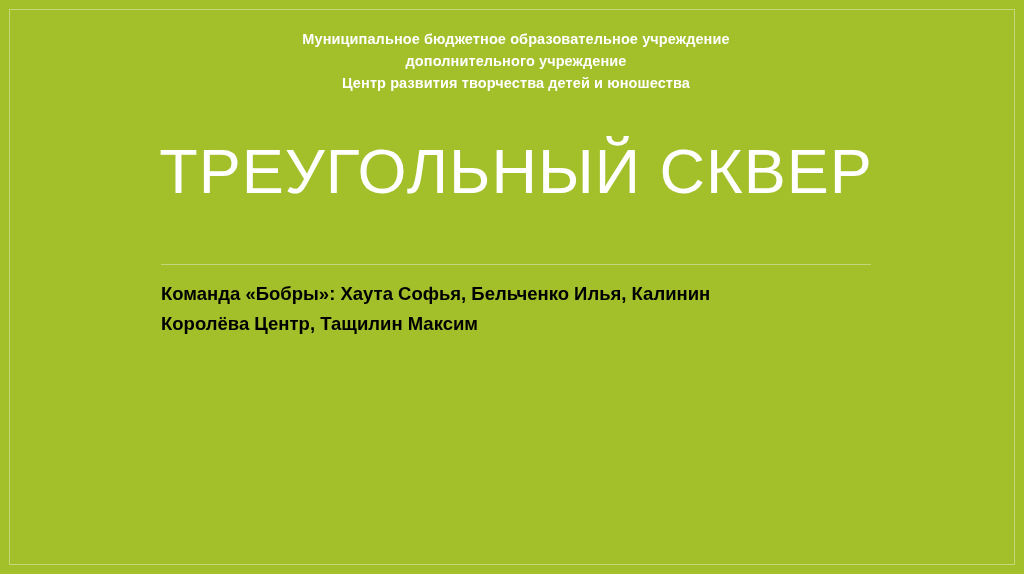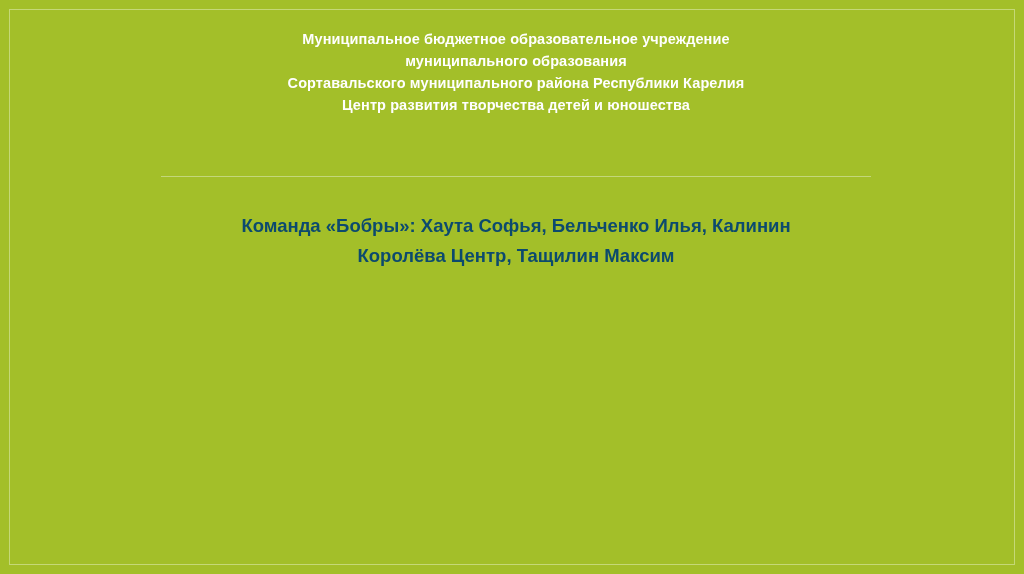--- a/index.html
+++ b/index.html
@@ -63,44 +63,44 @@
     text-transform: uppercase;
     white-space: nowrap;
   }
   .divider {
     margin-top: 60px;
     width: 710px;
     height: 1px;
     background: #c3d77a;
   }
   .team {
-    margin-top: 34px;
+    margin-top: 14px;
     width: 710px;
-    text-align: center;
-    color: #0c4a6e;
+    text-align: left;
+    color: #000000;
     font-size: 18.5px;
     font-weight: bold;
     line-height: 1.62;
   }
 </style>
 </head>
 <body>
 
 <div class="slide">
   <div class="slide-border"></div>
 
   <div class="content">
 
     <div class="org-block">
       <span class="org-line">Муниципальное бюджетное образовательное учреждение</span>
-      <span class="org-line">муниципального образования</span>
-      <span class="org-line">Сортавальского муниципального района Республики Карелия</span>
+      <span class="org-line">дополнительного учреждение</span>
       <span class="org-line">Центр развития творчества детей и юношества</span>
     </div>
 
+    <div class="title">ТРЕУГОЛЬНЫЙ СКВЕР</div>
 
     <div class="divider"></div>
 
     <div class="team">
       <span class="org-line">Команда «Бобры»: Хаута Софья, Бельченко Илья, Калинин</span>
       <span class="org-line">Королёва Центр, Тащилин  Максим</span>
     </div>
 
   </div>
 </div>

